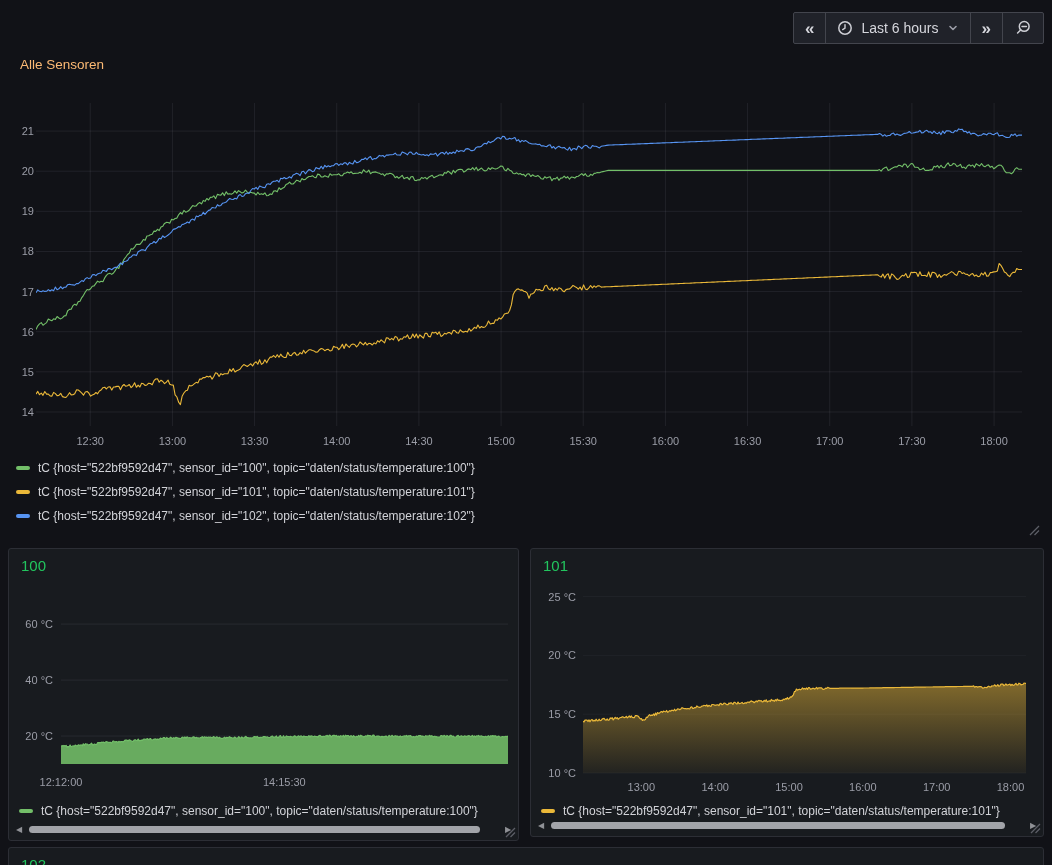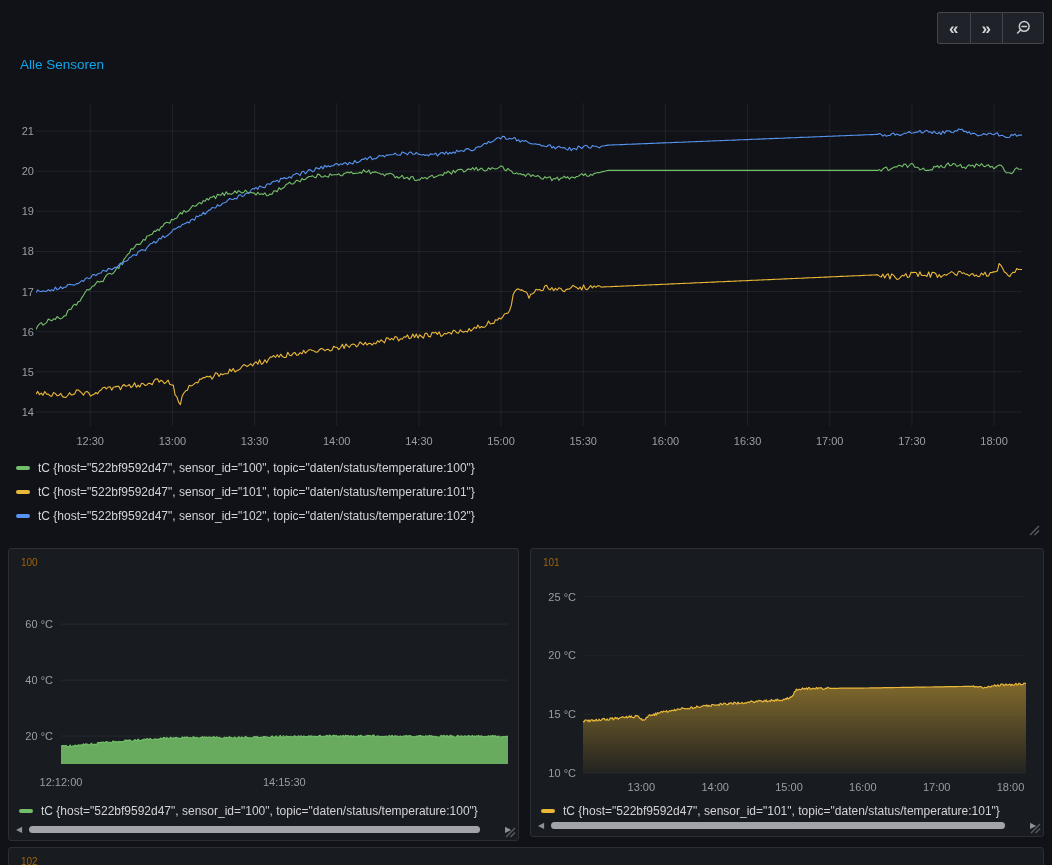--- a/index.html
+++ b/index.html
@@ -11,22 +11,22 @@
   }
   
   .toolbar{position:absolute;top:12px;right:8px;display:flex;gap:8px;z-index:5}
   .btn-group{display:flex;align-items:stretch;height:32px;border:1px solid #43454d;border-radius:2px;background:#202229;box-sizing:border-box}
   .tb-btn{display:flex;align-items:center;gap:8px;padding:0 11px;color:#d5d6dc;font-size:14px;cursor:pointer;white-space:nowrap}
   .tb-btn+.tb-btn{border-left:1px solid #43454d}
   .chev-dbl{font-size:17px;font-weight:700;line-height:1;color:#d5d6dc}
   .icon-svg{display:block}
   
   .panel{position:absolute;background:#181b1f;border:1px solid #2c2e35;border-radius:3px;box-sizing:border-box;overflow:hidden}
-  .panel-title{position:absolute;top:8px;left:12px;font-size:10px;font-weight:500;color:#a16207;cursor:pointer;z-index:3}
-  .main-title{position:absolute;top:57px;left:20px;font-size:13.5px;font-weight:500;color:#0ea5e9;cursor:pointer;z-index:3}
+  .panel-title{position:absolute;top:8px;left:12px;font-size:15px;font-weight:500;color:#22c55e;cursor:pointer;z-index:3}
+  .main-title{position:absolute;top:57px;left:20px;font-size:13.5px;font-weight:500;color:#fdba74;cursor:pointer;z-index:3}
   svg.chart{position:absolute;display:block}
   text.tick{fill:#9b9da7;font-size:11px;font-family:"Liberation Sans","DejaVu Sans",sans-serif}
   
   .legend{position:absolute;display:flex;flex-direction:column}
   .legend-item{display:flex;align-items:center;gap:8px;height:24px;font-size:12px;color:#d2d3d8;white-space:nowrap;cursor:pointer;overflow:hidden}
   .legend-swatch{width:14px;height:4px;border-radius:2px;flex:none}
   .mini-legend{position:absolute;left:10px;right:4px;top:252px;overflow:hidden}
   .mini-legend .legend-item{height:20px}
   
   .hscrollbar{position:absolute;left:4px;right:4px;bottom:5px;height:11px;display:flex;align-items:center}
@@ -35,20 +35,30 @@
   
   .resize-handle{position:absolute;width:13px;height:13px;cursor:nwse-resize}
 </style>
 </head>
 <body>
 
 <div class="toolbar">
   <div class="btn-group">
     <div class="tb-btn">
       <span class="chev-dbl">«</span>
+    </div>
+    <div class="tb-btn">
+      <svg class="icon-svg" width="16" height="16" viewBox="0 0 16 16">
+        <circle cx="8" cy="8" r="6.2" fill="none" stroke="#cdced4" stroke-width="1.5"></circle>
+        <path d="M8 4.6 V8.2 L5.7 9.6" fill="none" stroke="#cdced4" stroke-width="1.4" stroke-linecap="round"></path>
+      </svg>
+      <span>Last 6 hours</span>
+      <svg class="icon-svg" width="12" height="12" viewBox="0 0 12 12">
+        <path d="M3 4.5l3 3 3-3" fill="none" stroke="#9b9da7" stroke-width="1.6" stroke-linecap="round" stroke-linejoin="round"></path>
+      </svg>
     </div>
     <div class="tb-btn">
       <span class="chev-dbl">»</span>
     </div>
     <div class="tb-btn">
       <svg class="icon-svg" width="18" height="18" viewBox="0 0 18 18">
         <circle cx="10.2" cy="7.4" r="4.9" fill="none" stroke="#cdced4" stroke-width="1.5"></circle>
         <line x1="8" y1="7.4" x2="12.4" y2="7.4" stroke="#cdced4" stroke-width="1.5" stroke-linecap="round"></line>
         <line x1="6.6" y1="11" x2="3.6" y2="14" stroke="#cdced4" stroke-width="1.5" stroke-linecap="round"></line>
       </svg>

